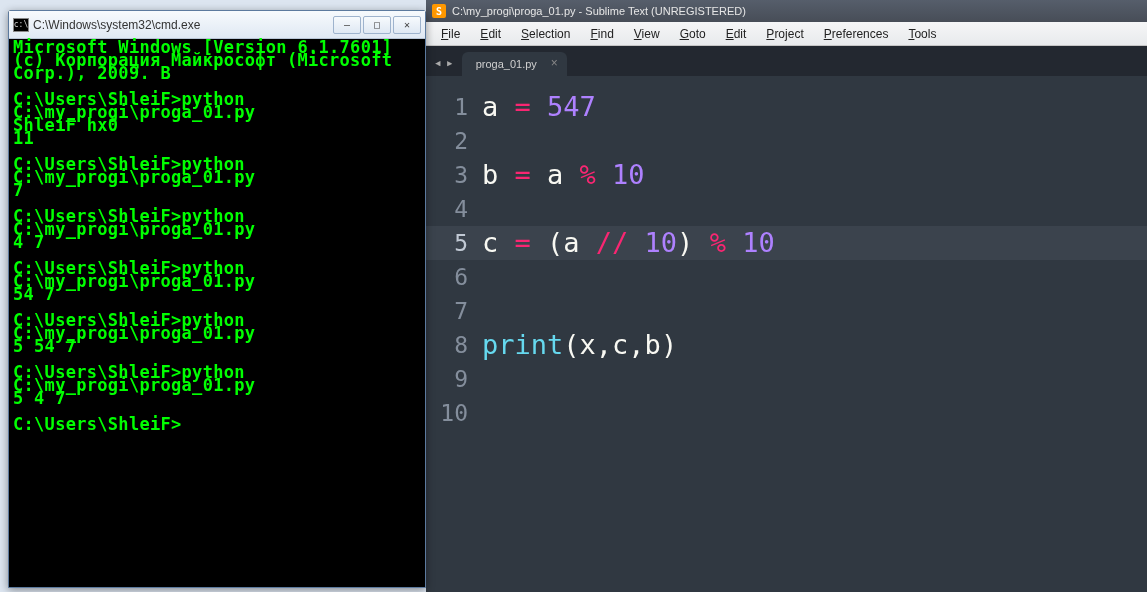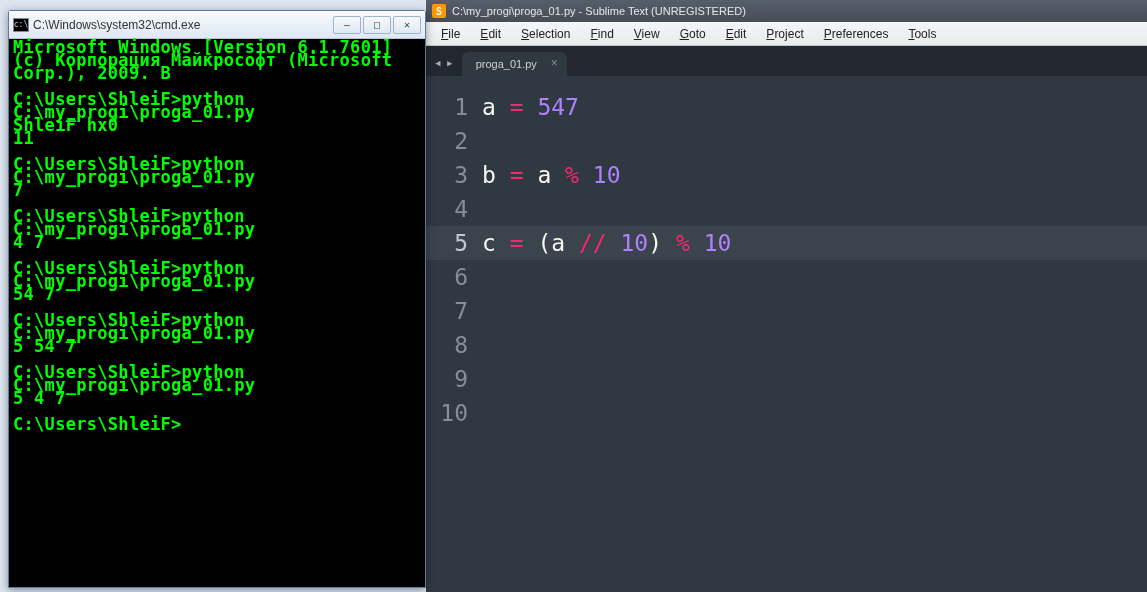--- a/index.html
+++ b/index.html
@@ -174,21 +174,21 @@
       font-size: 23px;
       line-height: 34px;
       padding-right: 14px;
       font-family: Consolas, monospace;
     }
     .line-number.active { background: #3b434d; color:#c1c9d4;}
     .code-area {
       flex: 1;
       padding-top: 14px;
       font-family: Consolas, monospace;
-      font-size: 23px;
+      font-size: 27px;
       line-height: 34px;
     }
     .code-line { height: 34px; white-space: pre; }
     .code-line.active { background: #3b434d; }
     .tok-var   { color: #f8f8f2; }
     .tok-op    { color: #f92672; }
     .tok-num   { color: #ae81ff; }
     .tok-paren { color: #f8f8f2; }
     .tok-func  { color: #66d9ef; }
     .tok-comma { color: #f8f8f2; }
@@ -250,16 +250,17 @@
         <div class="line-number">10</div>
       </div>
     <div class="code-area" id="code-area">
         <div class="code-line"><span class="tok-var">a </span><span class="tok-op">= </span><span class="tok-num">547</span></div>
         <div class="code-line"></div>
         <div class="code-line"><span class="tok-var">b </span><span class="tok-op">= </span><span class="tok-var">a </span><span class="tok-op">% </span><span class="tok-num">10</span></div>
         <div class="code-line"></div>
         <div class="code-line active"><span class="tok-var">c </span><span class="tok-op">= </span><span class="tok-paren">(</span><span class="tok-var">a </span><span class="tok-op">// </span><span class="tok-num">10</span><span class="tok-paren">) </span><span class="tok-op">% </span><span class="tok-num">10</span></div>
         <div class="code-line"></div>
         <div class="code-line"></div>
+        <div class="code-line"><span class="tok-func">print</span><span class="tok-paren">(</span><span class="tok-var">x</span><span class="tok-comma">,</span><span class="tok-var">c</span><span class="tok-comma">,</span><span class="tok-var">b</span><span class="tok-paren">)</span></div>
         <div class="code-line"></div>
       </div>
   </div>
 </div>
 
 </body></html>

